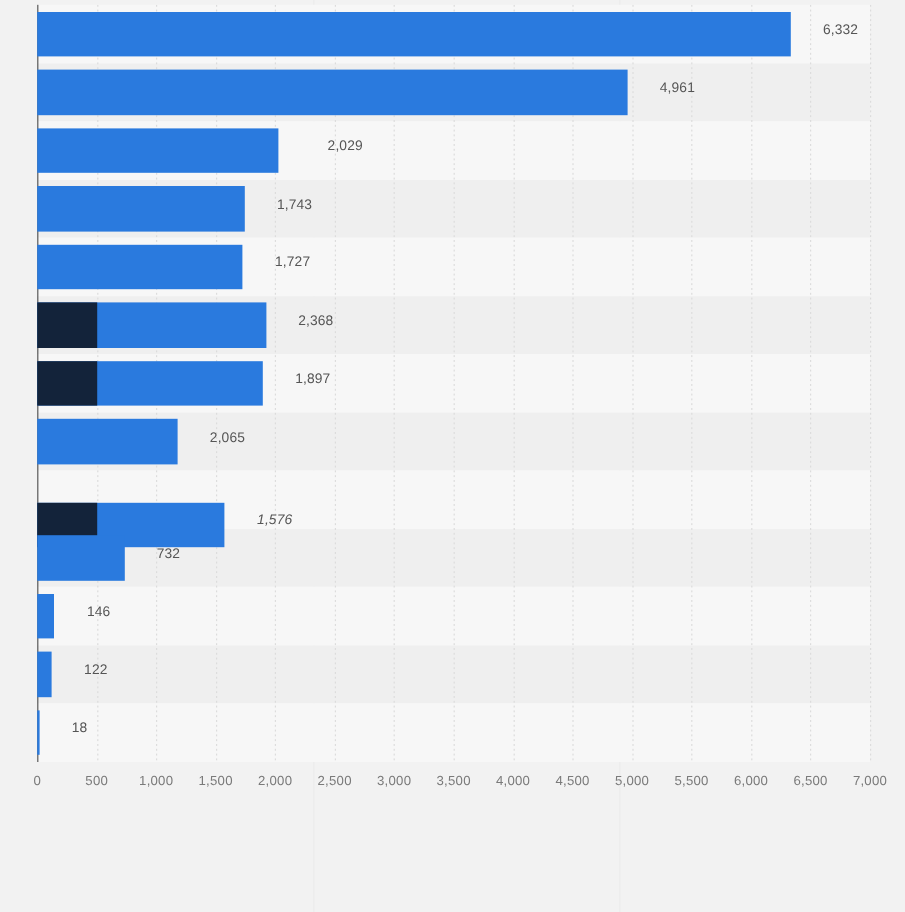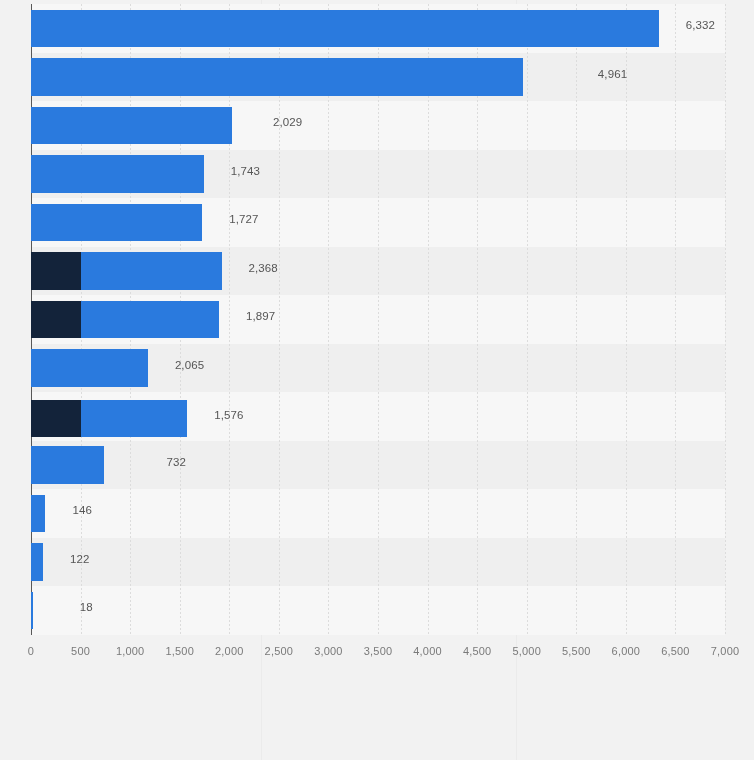--- a/index.html
+++ b/index.html
@@ -167,21 +167,21 @@
         <div class="gridline" style="left: 644.429px;"></div>
         <div class="gridline" style="left: 694px;"></div>
       </div>
     <div id="bars">
         <div class="bar-row" style="top: 0px; width: 694px;">
           <div class="bar" style="width: 627.773px; background: rgb(42, 122, 222);"></div>
           <div class="bar-label" style="left: 634.773px;">6,332</div>
         </div>
         <div class="bar-row" style="top: 48.54px; width: 694px;">
           <div class="bar" style="width: 491.848px; background: rgb(42, 122, 222);"></div>
-          <div class="bar-label" style="left: 498.848px; margin-left: 48px;">4,961</div>
+          <div class="bar-label" style="left: 498.848px;">4,961</div>
         </div>
         <div class="bar-row" style="top: 97.08px; width: 694px;">
           <div class="bar" style="width: 201.161px; background: rgb(42, 122, 222);"></div>
           <div class="bar-label" style="left: 222px;">2,029</div>
         </div>
         <div class="bar-row" style="top: 145.62px; width: 694px;">
           <div class="bar" style="width: 172.806px; background: rgb(42, 122, 222);"></div>
           <div class="bar-label" style="left: 179.806px;">1,743</div>
         </div>
         <div class="bar-row" style="top: 194.16px; width: 694px;">
@@ -195,40 +195,40 @@
         </div>
         <div class="bar-row" style="top: 291.24px; width: 694px;">
           <div class="bar" style="width: 188.074px; background: rgb(42, 122, 222);"></div>
           <div class="bar-dark" style="width: 49.5714px; background: rgb(19, 35, 58);"></div>
           <div class="bar-label" style="left: 195.074px;">1,897</div>
         </div>
         <div class="bar-row" style="top: 339.78px; width: 694px;">
           <div class="bar" style="width: 116.889px; background: rgb(42, 122, 222);"></div>
           <div class="bar-label" style="left: 123.889px;">2,065</div>
         </div>
-        <div class="bar-row" style="top: 390px; width: 694px;">
+        <div class="bar-row" style="top: 409px; width: 694px; font-style: italic;">
           <div class="bar" style="width: 156.249px; background: rgb(42, 122, 222);"></div>
           <div class="bar-dark" style="width: 49.5714px; background: rgb(19, 35, 58);"></div>
           <div class="bar-label" style="left: 163.249px;">1,576</div>
         </div>
         <div class="bar-row" style="top: 436.86px; width: 694px;">
           <div class="bar" style="width: 72.5726px; background: rgb(42, 122, 222);"></div>
-          <div class="bar-label" style="left: 79.5726px; margin-left: 36px;">732</div>
+          <div class="bar-label" style="left: 79.5726px;">732</div>
         </div>
         <div class="bar-row" style="top: 485.4px; width: 694px;">
           <div class="bar" style="width: 14.4749px; background: rgb(42, 122, 222);"></div>
           <div class="bar-label" style="left: 21.4749px;">146</div>
         </div>
         <div class="bar-row" style="top: 533.94px; width: 694px;">
           <div class="bar" style="width: 12.0954px; background: rgb(42, 122, 222);"></div>
           <div class="bar-label" style="left: 19.0954px;">122</div>
         </div>
         <div class="bar-row" style="top: 582.48px; width: 694px;">
           <div class="bar" style="width: 1.78457px; background: rgb(42, 122, 222);"></div>
-          <div class="bar-label" style="left: 8.78457px; margin-left: 20px;">18</div>
+          <div class="bar-label" style="left: 8.78457px;">18</div>
         </div>
       </div>
   </div>
 
   <div id="x-axis">
       <div class="tick-label" style="left: 31px;">0</div>
       <div class="tick-label" style="left: 80.5714px;">500</div>
       <div class="tick-label" style="left: 130.143px;">1,000</div>
       <div class="tick-label" style="left: 179.714px;">1,500</div>
       <div class="tick-label" style="left: 229.286px;">2,000</div>

